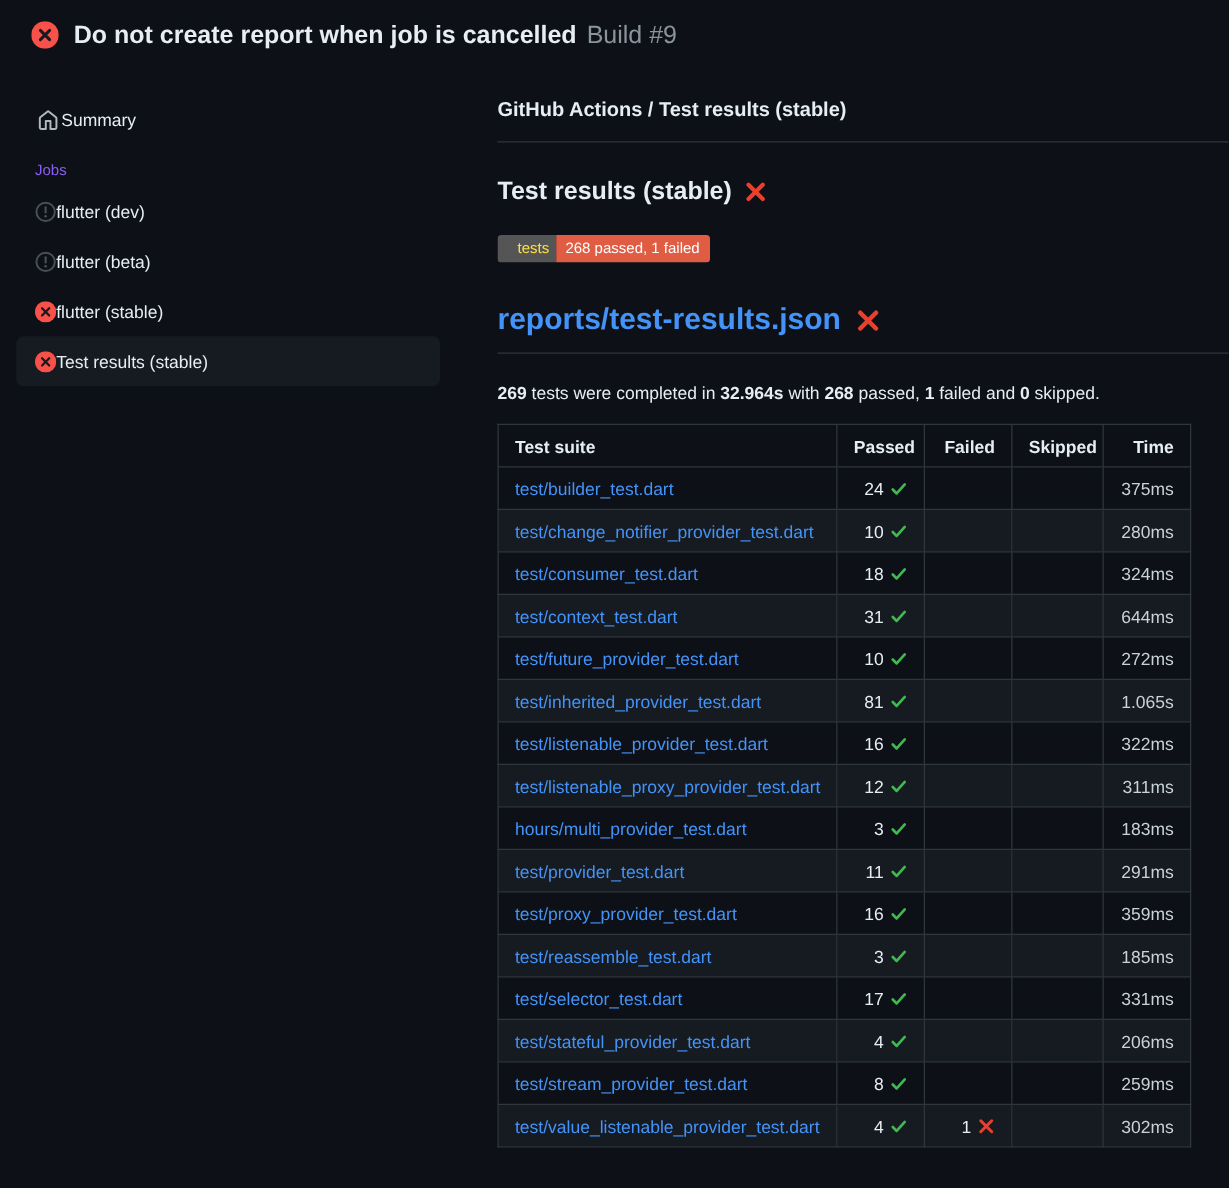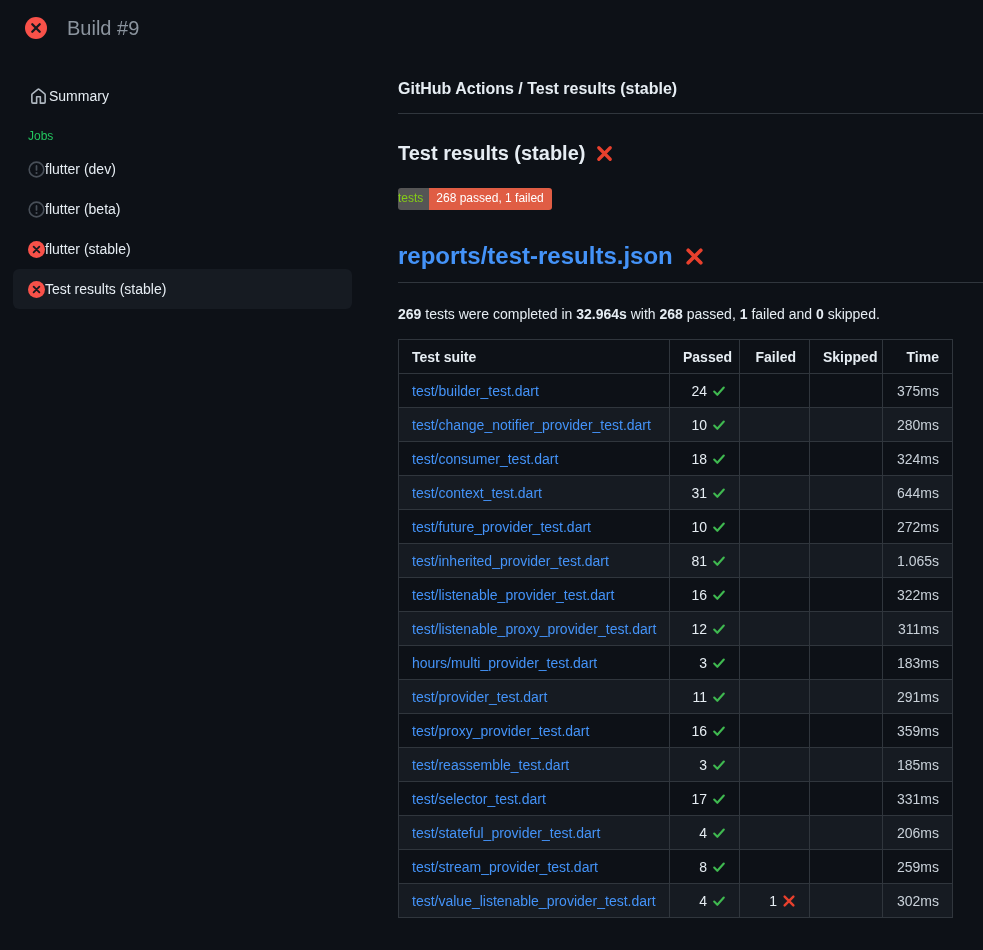--- a/index.html
+++ b/index.html
@@ -22,42 +22,42 @@
   .top-header h1 { font-size:20px; font-weight:bold; color:#e6edf3; white-space:nowrap; }
   .top-header .build { font-size:20px; font-weight:normal; color:#8b949e; margin-left:8px; }
 
   
   .sidebar { position:absolute; top:56px; left:0; width:380px; }
   .summary-item {
     display:flex; align-items:center; gap:2px;
     margin:24px 28px 0 13px; padding:7px 0 7px 17px;
     border-radius:6px; cursor:pointer; font-size:14px; color:#e6edf3;
   }
-  .jobs-label { margin:18px 0 6px 28px; font-size:12px; color:#22c55e; }
+  .jobs-label { margin:18px 0 6px 28px; font-size:12px; color:#8b5cf6; }
   .job-item {
     display:flex; align-items:center; 
     margin:0 28px 0 13px; padding:0 0 0 15px; height:40px;
     border-radius:6px; cursor:pointer;
     font-size:14px; font-weight:400; color:#e6edf3;
   }
   .job-item.selected { background:#161b22; }
   .job-item .ico, .summary-item .ico { width:17px; height:17px; flex:none; }
 
   
   .main { position:absolute; top:56px; left:398px; width:585px; }
   .breadcrumb { margin-top:24px; font-size:16px; font-weight:bold; color:#e6edf3; }
   .meta { margin-top:5px; font-size:12px; color:#8b949e; }
   .divider { margin-top:15px; border-top:1px solid #30363d; }
 
   .check-title-row { margin-top:28px; display:flex; align-items:center; gap:10px; }
   .check-title-row h2 { font-size:20px; font-weight:bold; color:#e6edf3; }
 
   .badge { margin-top:23px; display:inline-flex; font-size:12px; font-weight:normal;
            border-radius:3px; overflow:hidden; line-height:15px; }
-  .badge .b-label { background:#555555; color:#84cc16; padding:3px 6px 4px 0; }
+  .badge .b-label { background:#555555; color:#fde047; padding:3px 6px 4px 16px; }
   .badge .b-value { background:#e05d44; color:#ffffff; padding:3px 8px 4px 7px; }
 
   .report-title-row { margin-top:32px; display:flex; align-items:center; gap:11px;
                       padding-bottom:12px; border-bottom:1px solid #30363d; }
   .report-title-row a { font-size:24px; font-weight:bold; color:#4493f8; text-decoration:none; }
 
   .summary-line { margin-top:23px; font-size:14px; color:#e6edf3; }
   .summary-line b { font-weight:bold; }
 
   
@@ -79,20 +79,21 @@
 </head>
 <body>
 
 <div class="top-header">
   <span class="status-ico">
     <svg width="22" height="22" viewBox="0 0 16 16">
       <circle cx="8" cy="8" r="8" fill="#f85149"></circle>
       <path d="M5.3 5.3 L10.7 10.7 M10.7 5.3 L5.3 10.7" stroke="#16191f" stroke-width="1.7" stroke-linecap="round"></path>
     </svg>
   </span>
+  <h1>Do not create report when job is cancelled</h1>
   <span class="build">Build #9</span>
 </div>
 
 <div class="sidebar">
   <div class="summary-item">
     <span class="ico">
       <svg width="17" height="17" viewBox="0 0 16 16" fill="#afb8c1">
         <path d="M6.906.664a1.749 1.749 0 0 1 2.187 0l5.25 4.2c.415.332.657.835.657 1.367v7.019A1.75 1.75 0 0 1 13.25 15h-3.5a.75.75 0 0 1-.75-.75V9H7v5.25a.75.75 0 0 1-.75.75h-3.5A1.75 1.75 0 0 1 1 13.25V6.23c0-.531.242-1.034.657-1.366l5.25-4.2Zm1.25 1.171a.25.25 0 0 0-.312 0l-5.25 4.2a.25.25 0 0 0-.094.196v7.019c0 .138.112.25.25.25H5.5V8.25a.75.75 0 0 1 .75-.75h3.5a.75.75 0 0 1 .75.75v5.25h2.75a.25.25 0 0 0 .25-.25V6.23a.25.25 0 0 0-.094-.195Z"></path>
       </svg>
     </span>

